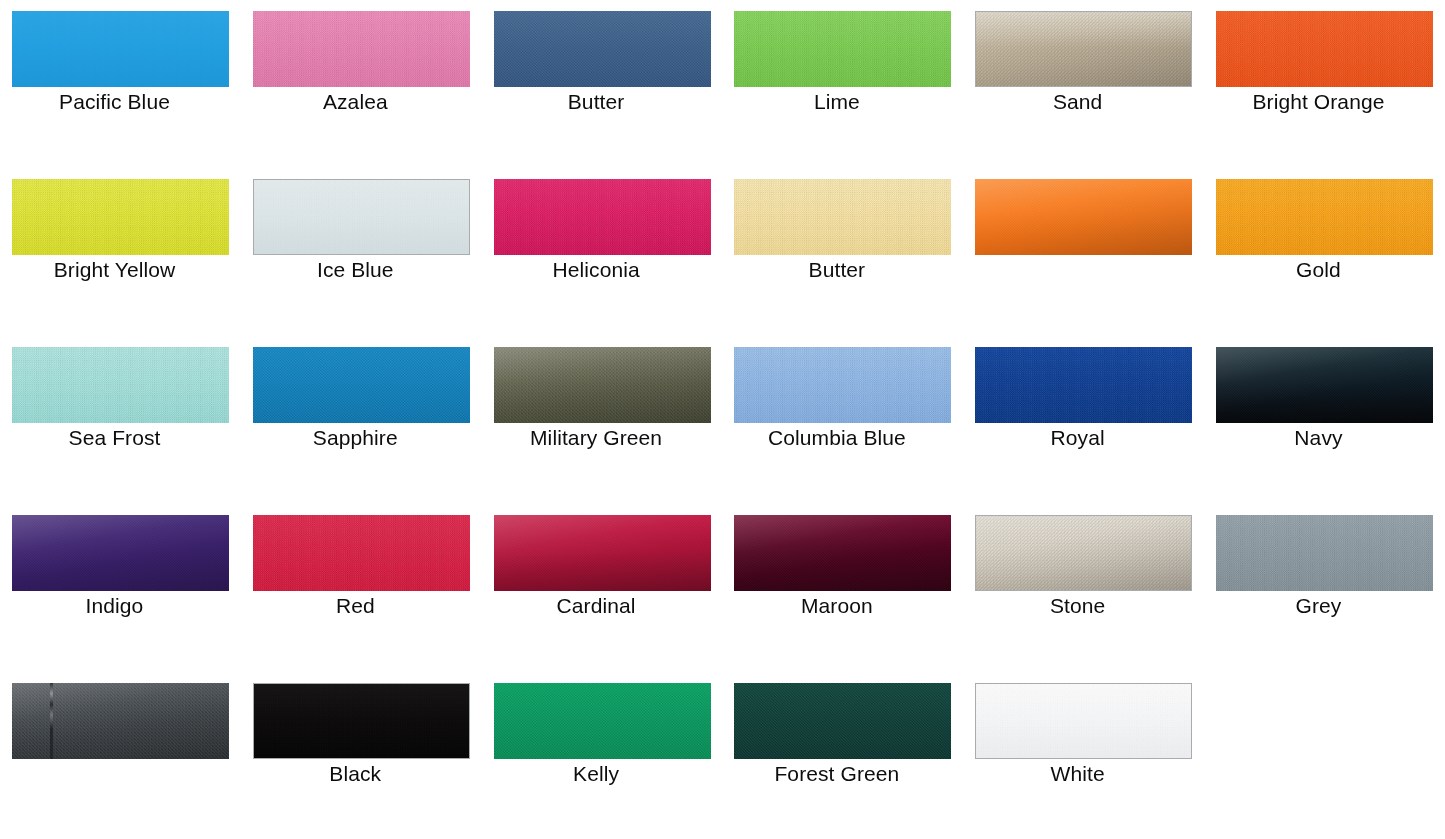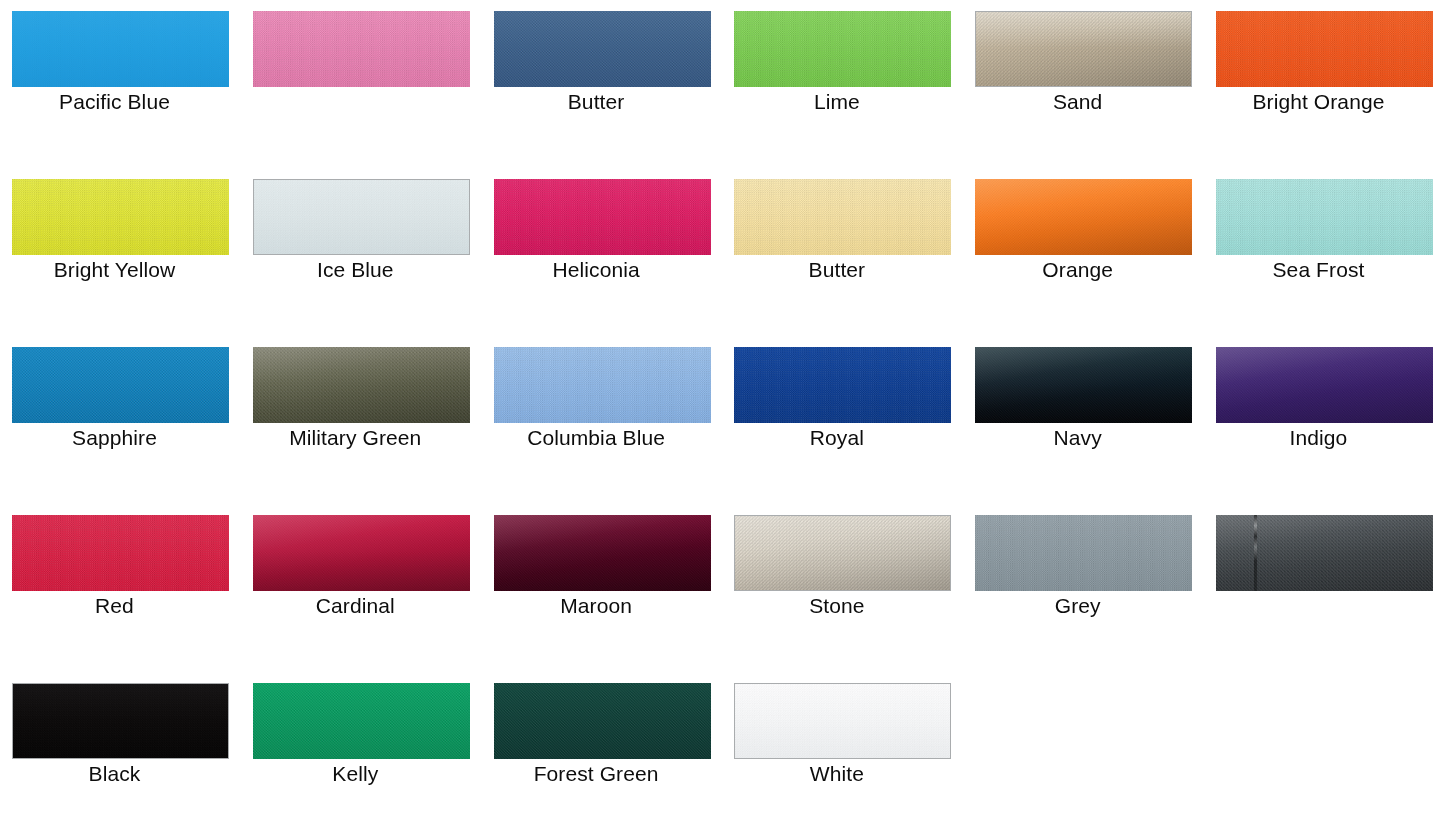--- a/index.html
+++ b/index.html
@@ -102,20 +102,21 @@
     <div class="swatch-cell">
       <div class="swatch-chip" style="background: linear-gradient(rgb(43, 165, 228) 0%, rgb(34, 159, 224) 48%, rgb(29, 151, 217) 100%);">
         <div class="weave" style="opacity: 0.12; background-size: 2.2px 2.2px, 2.2px 2.2px;"></div>
       </div>
       <div class="swatch-label">Pacific Blue</div>
     </div>
     <div class="swatch-cell">
       <div class="swatch-chip" style="background: linear-gradient(rgb(239, 141, 187) 0%, rgb(234, 130, 180) 48%, rgb(228, 121, 172) 100%);">
         <div class="weave" style="opacity: 0.8; background-size: 2.2px 2.2px, 2.2px 2.2px;"></div>
       </div>
+      <div class="swatch-label">Azalea</div>
     </div>
     <div class="swatch-cell">
       <div class="swatch-chip" style="background: linear-gradient(rgb(69, 106, 148) 0%, rgb(58, 95, 138) 48%, rgb(50, 85, 129) 100%);">
         <div class="weave" style="opacity: 1; background-size: 2.8px 2.8px, 2.8px 2.8px;"></div>
       </div>
       <div class="swatch-label">Butter</div>
     </div>
     <div class="swatch-cell">
       <div class="swatch-chip" style="background: linear-gradient(rgb(135, 214, 93) 0%, rgb(124, 207, 81) 48%, rgb(114, 199, 71) 100%);">
         <div class="weave" style="opacity: 0.8; background-size: 2.2px 2.2px, 2.2px 2.2px;"></div>
@@ -157,21 +158,26 @@
       <div class="swatch-chip" style="background: linear-gradient(rgb(250, 233, 178) 0%, rgb(248, 227, 164) 48%, rgb(243, 220, 150) 100%);">
         <div class="weave" style="opacity: 0.8; background-size: 2.2px 2.2px, 2.2px 2.2px;"></div>
       </div>
       <div class="swatch-label">Butter</div>
     </div>
     <div class="swatch-cell">
       <div class="swatch-chip" style="background: linear-gradient(rgb(253, 132, 38) 0%, rgb(251, 122, 28) 48%, rgb(243, 111, 18) 100%);">
         <div class="weave" style="opacity: 0.45; background-size: 2.6px 2.6px, 2.6px 2.6px;"></div>
         <div class="sheen" style="background: linear-gradient(170deg, rgba(255, 255, 255, 0.2) 0%, rgba(255, 255, 255, 0.04) 34%, rgba(0, 0, 0, 0.06) 58%, rgba(0, 0, 0, 0.22) 100%);"></div>
       </div>
-      <div class="swatch-label">Orange</div>
+    </div>
+    <div class="swatch-cell">
+      <div class="swatch-chip" style="background: linear-gradient(rgb(253, 173, 35) 0%, rgb(251, 164, 23) 48%, rgb(245, 154, 13) 100%);">
+        <div class="weave" style="opacity: 0.8; background-size: 2.2px 2.2px, 2.2px 2.2px;"></div>
+      </div>
+      <div class="swatch-label">Gold</div>
     </div>
     <div class="swatch-cell">
       <div class="swatch-chip" style="background: linear-gradient(rgb(176, 231, 226) 0%, rgb(165, 226, 221) 48%, rgb(153, 220, 214) 100%);">
         <div class="weave" style="opacity: 0.8; background-size: 2.2px 2.2px, 2.2px 2.2px;"></div>
       </div>
       <div class="swatch-label">Sea Frost</div>
     </div>
     <div class="swatch-cell">
       <div class="swatch-chip" style="background: linear-gradient(rgb(20, 137, 198) 0%, rgb(15, 129, 189) 48%, rgb(10, 118, 176) 100%);">
         <div class="weave" style="opacity: 1; background-size: 2.8px 2.8px, 2.8px 2.8px;"></div>

